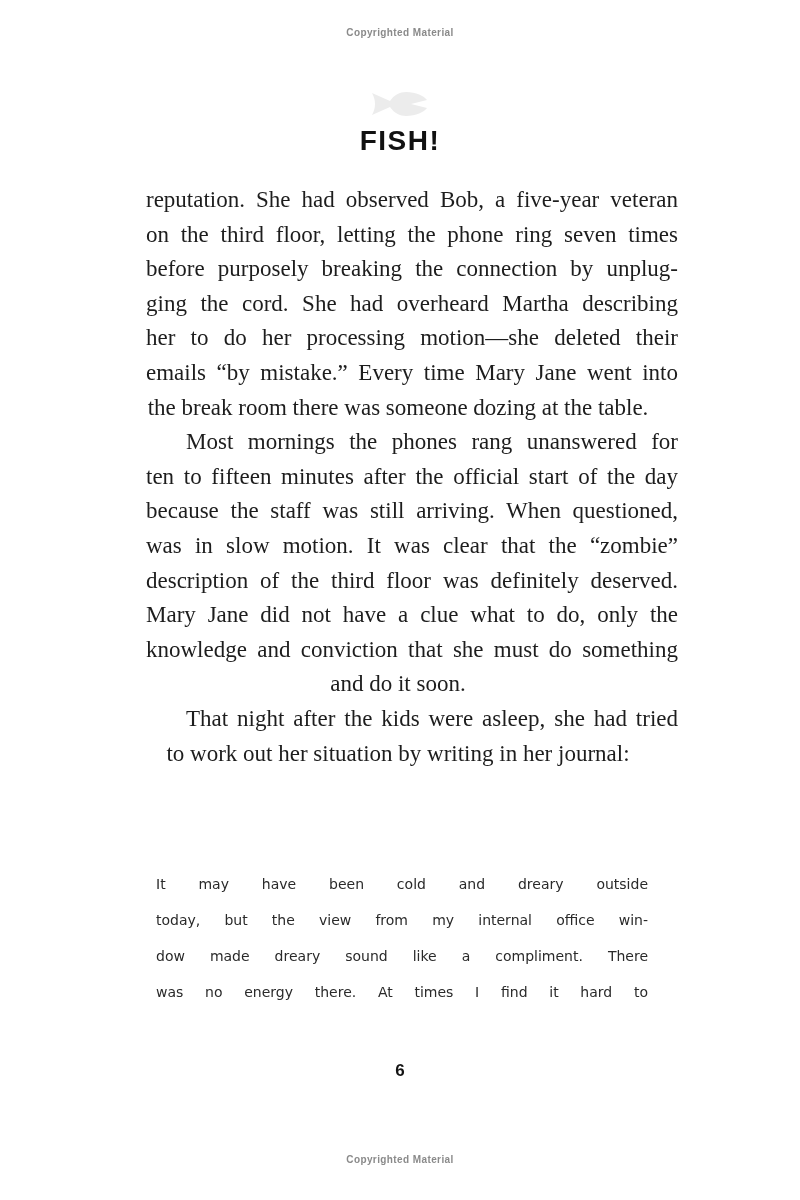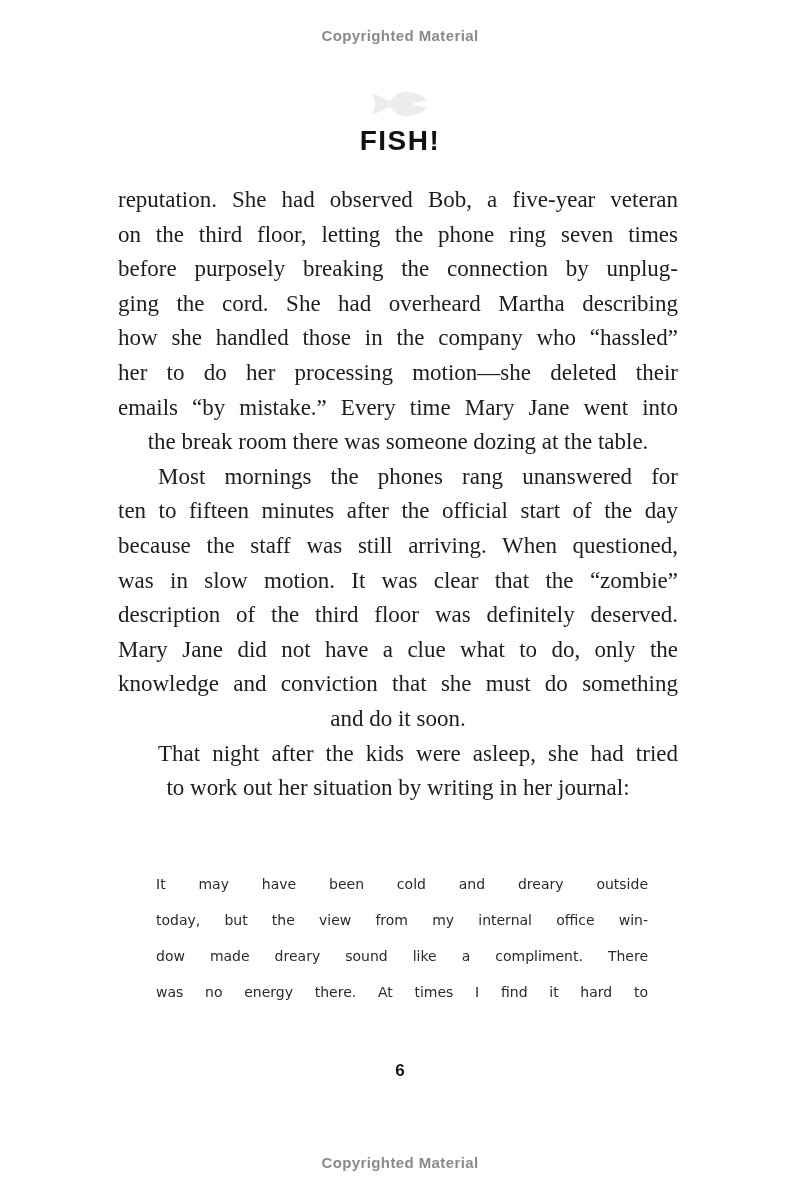--- a/index.html
+++ b/index.html
@@ -17,21 +17,21 @@
     --copyright-color: #8a8a8a;
     --title-color: #111111;
     --fish-color: #ececec;
   }
   .copyright {
     position: absolute;
     left: 0; width: 100%;
     text-align: center;
     font-family: "Liberation Sans", sans-serif;
     font-weight: bold;
-    font-size: 15px;
+    font-size: 10px;
     letter-spacing: 0.4px;
     color: var(--copyright-color);
   }
   .copyright.top { top: 27px; }
   .copyright.bottom { top: 1154px; }
 
   .fish-wrap {
     position: absolute;
     top: 88px; left: 0; width: 100%;
     display: flex; justify-content: center;
@@ -54,20 +54,21 @@
     position: absolute;
     top: 183px; left: 118px; width: 560px;
     font-size: 23px;
     line-height: 34.6px;
     color: var(--body-color);
   }
   .body-text .line { text-align: center; }
   .body-text .line.j {
     text-align: justify;
     text-align-last: justify;
+    margin-left: 28px;
   }
   .body-text .line.ind { text-indent: 40px; }
 
   .journal {
     position: absolute;
     top: 866px; left: 156px; width: 492px;
     font-family: "DejaVu Sans", sans-serif;
     font-size: 14px;
     line-height: 36px;
     color: #2a2a2a;
@@ -102,21 +103,20 @@
     </svg>
   </div>
 
   <h1 class="title">FISH!</h1>
 
   <div class="body-text" id="body-text">
       <div class="line j">reputation. She had observed Bob, a five-year veteran</div>
       <div class="line j">on the third floor, letting the phone ring seven times</div>
       <div class="line j">before purposely breaking the connection by unplug-</div>
       <div class="line j">ging the cord. She had overheard Martha describing</div>
-      <div class="line j">how she handled those in the company who “hassled”</div>
       <div class="line j">her to do her processing motion—she deleted their</div>
       <div class="line j">emails “by mistake.” Every time Mary Jane went into</div>
       <div class="line">the break room there was someone dozing at the table.</div>
       <div class="line j ind">Most mornings the phones rang unanswered for</div>
       <div class="line j">ten to fifteen minutes after the official start of the day</div>
       <div class="line j">because the staff was still arriving. When questioned,</div>
       <div class="line j">was in slow motion. It was clear that the “zombie”</div>
       <div class="line j">description of the third floor was definitely deserved.</div>
       <div class="line j">Mary Jane did not have a clue what to do, only the</div>
       <div class="line j">knowledge and conviction that she must do something</div>

